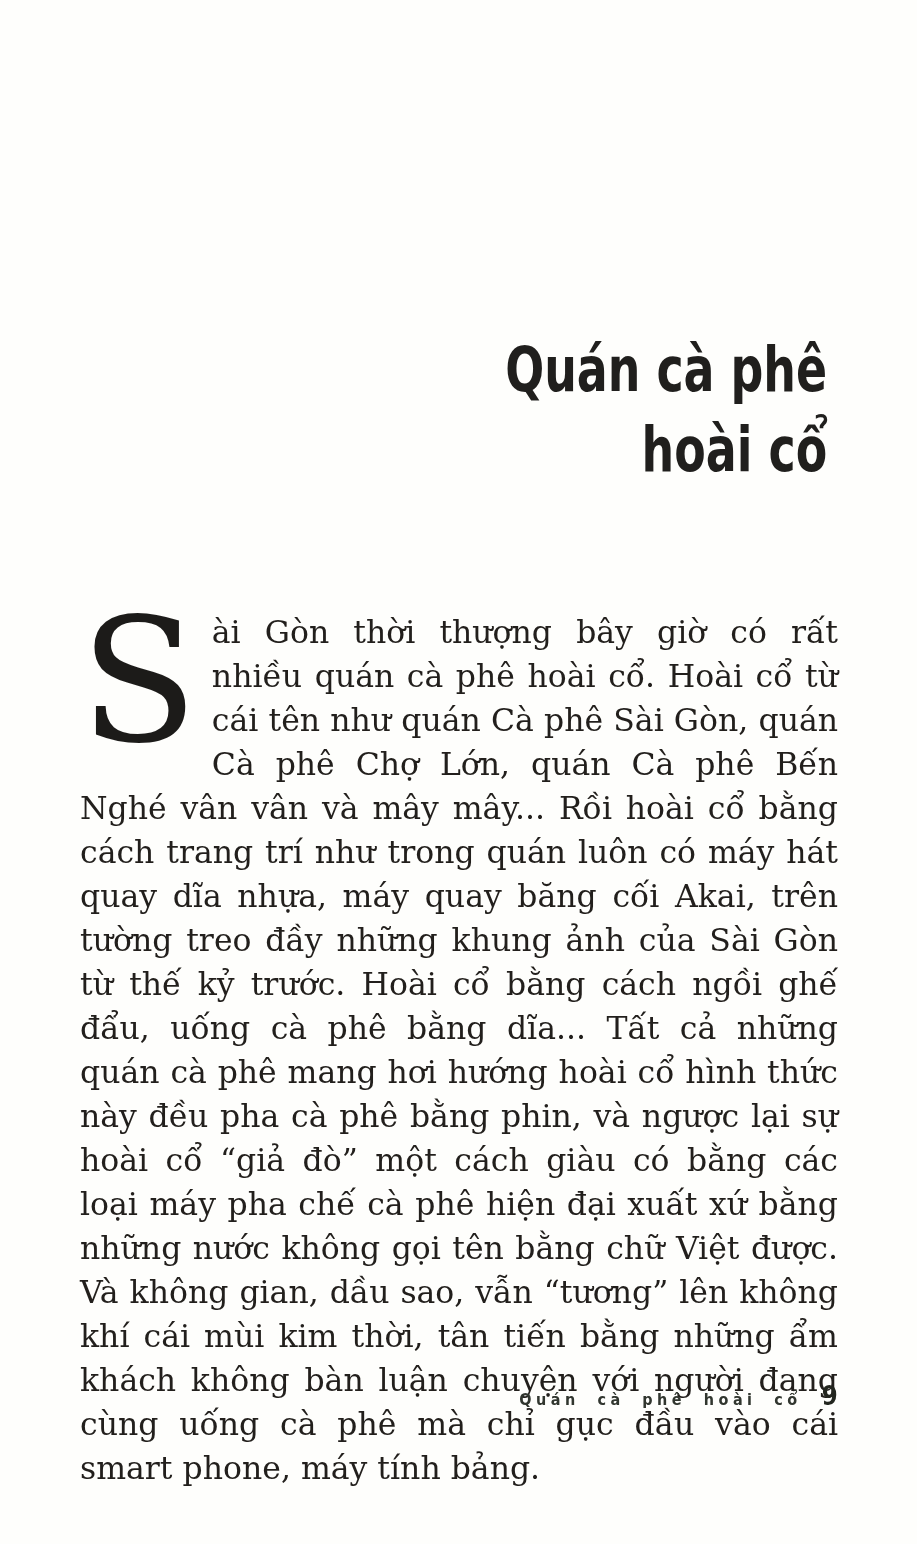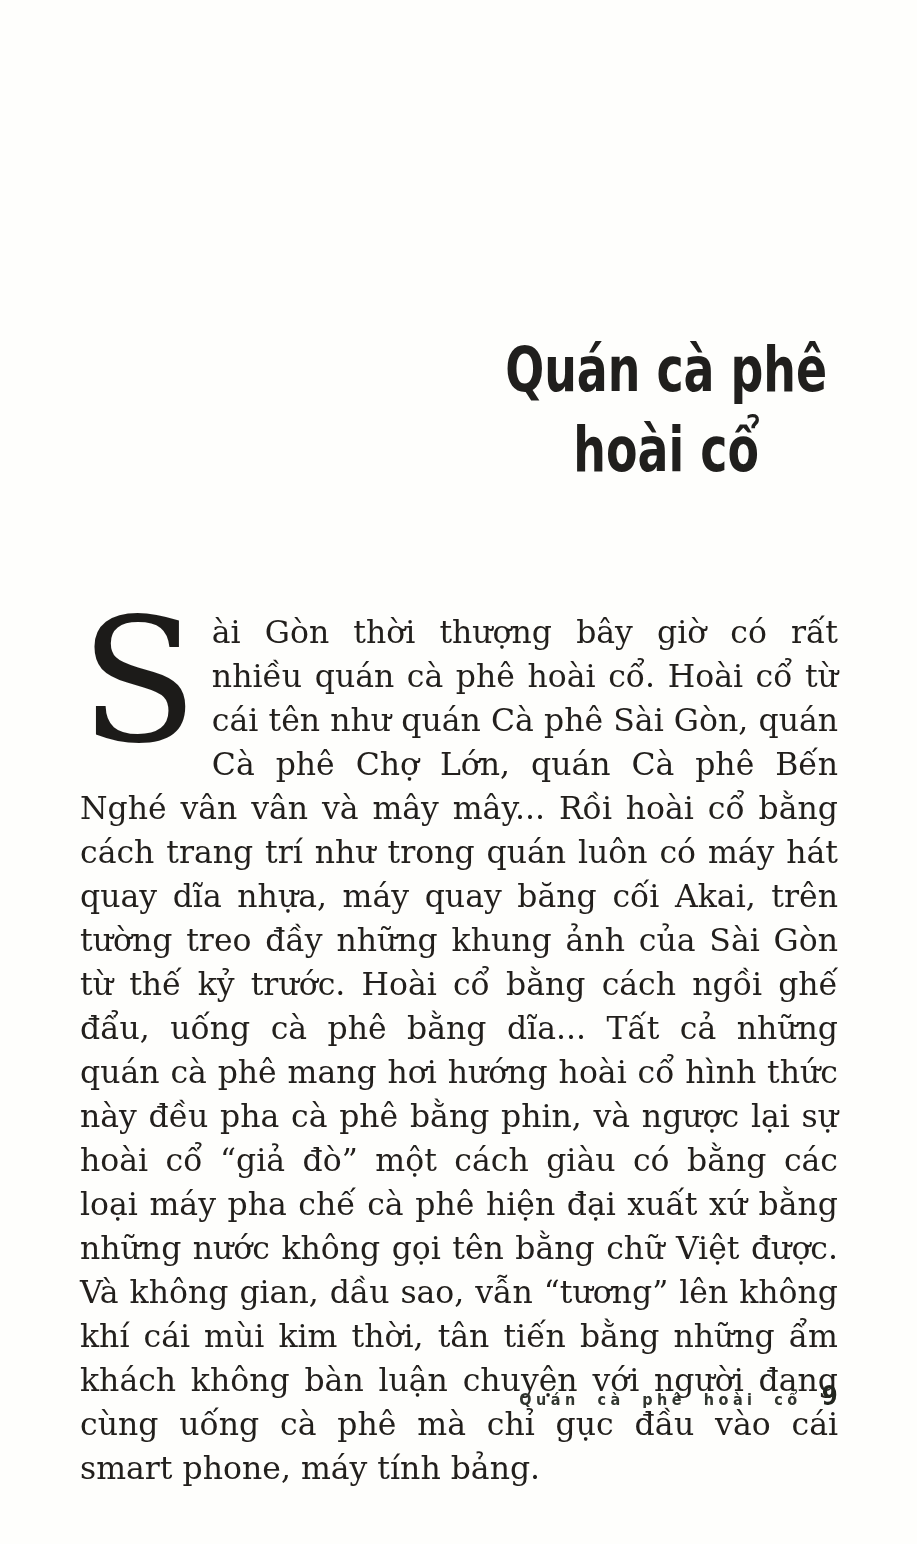--- a/index.html
+++ b/index.html
@@ -15,21 +15,21 @@
     background: #fefefc;
     overflow: hidden;
     color: #1f1e1c;
   }
 
   
   .chapter-title {
     position: absolute;
     top: 330px;
     right: 90px;
-    text-align: center;
+    text-align: right;
     font-family: "DejaVu Sans", "Liberation Sans", sans-serif;
     font-weight: 700;
     font-size: 62px;
     line-height: 80px;
     color: #201f1d;
     letter-spacing: 0px;
   }
   .chapter-title .title-line {
     display: block;
     transform: scaleX(0.74);

